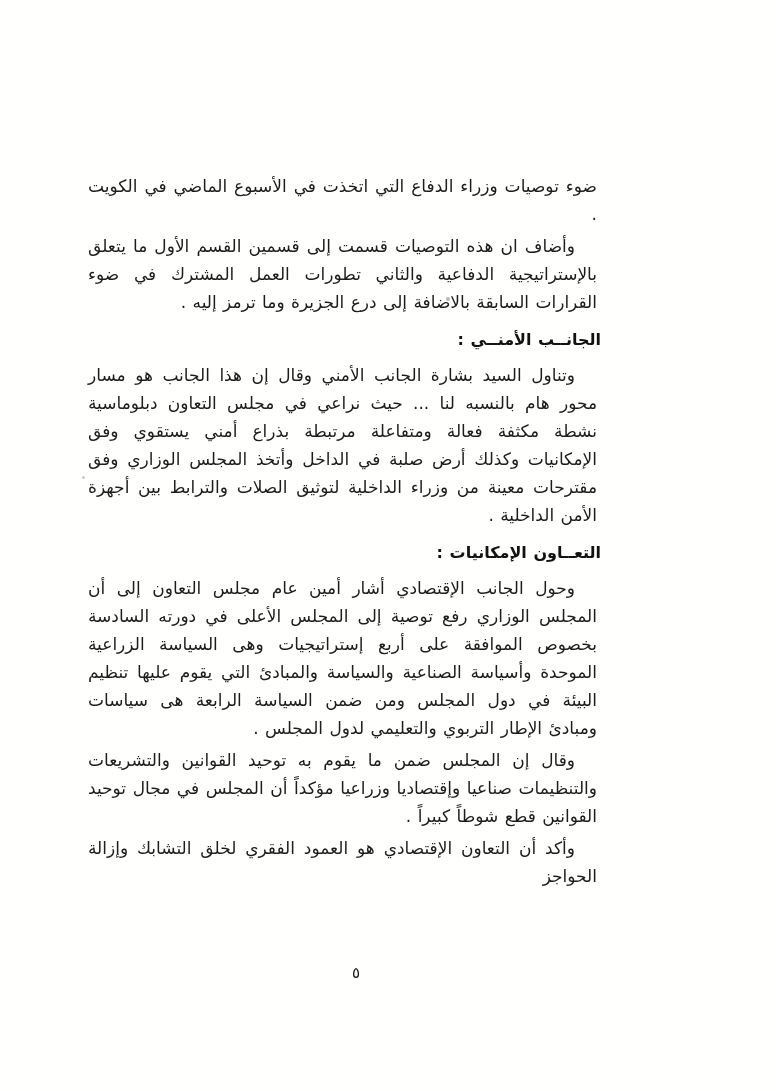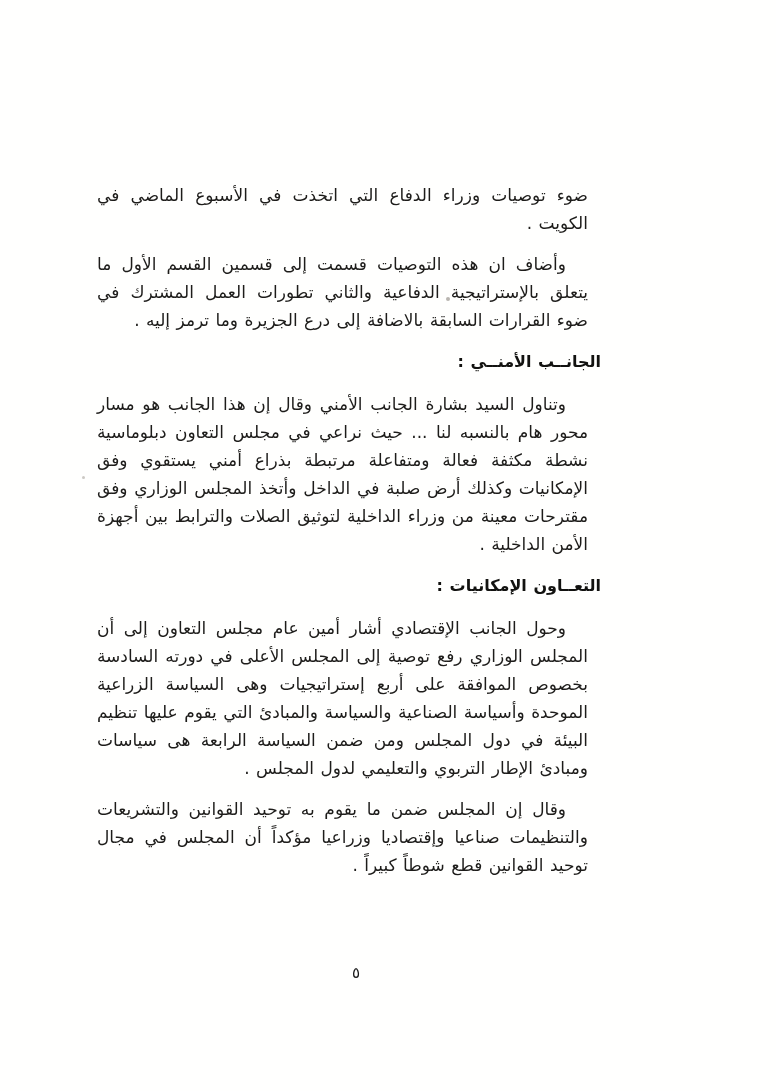--- a/index.html
+++ b/index.html
@@ -23,21 +23,21 @@
     width: 517px;
     direction: rtl;
     text-align: justify;
     color: #1d1c1a;
     font-size: 17px;
     line-height: 28px;
     letter-spacing: 0;
     word-spacing: 1px;
   }
   .para {
-    margin: 13px;
+    margin: 4px;
     text-indent: 22px;
     text-align: justify;
   }
   .para.continuation {
     text-indent: 0;
   }
   .heading {
     margin: 9px 0 6px 0;
     font-size: 16px;
     line-height: 30px;
@@ -79,20 +79,21 @@
 
     <p class="para">وتناول السيد بشارة الجانب الأمني وقال إن هذا الجانب هو مسار محور هام بالنسبه لنا ... حيث نراعي في مجلس التعاون دبلوماسية نشطة مكثفة فعالة ومتفاعلة مرتبطة بذراع أمني يستقوي وفق الإمكانيات وكذلك أرض صلبة في الداخل وأتخذ المجلس الوزاري وفق مقترحات معينة من وزراء الداخلية لتوثيق الصلات والترابط بين أجهزة الأمن الداخلية .</p>
 
     <h2 class="heading">التعــاون الإمكانيات :</h2>
 
     <p class="para">وحول الجانب الإقتصادي أشار أمين عام مجلس التعاون إلى أن المجلس الوزاري رفع توصية إلى المجلس الأعلى في دورته السادسة بخصوص الموافقة على أربع إستراتيجيات وهى السياسة الزراعية الموحدة وأسياسة الصناعية والسياسة والمبادئ التي يقوم عليها تنظيم البيئة في دول المجلس ومن ضمن السياسة الرابعة هى سياسات ومبادئ الإطار التربوي والتعليمي لدول المجلس .</p>
 
     <p class="para">وقال إن المجلس ضمن ما يقوم به توحيد القوانين والتشريعات والتنظيمات صناعيا وإقتصاديا وزراعيا مؤكداً أن المجلس في مجال توحيد القوانين قطع شوطاً كبيراً .</p>
 
 
+    <p class="para">وأكد أن التعاون الإقتصادي هو العمود الفقري لخلق التشابك وإزالة الحواجز</p>
 
   </div>
 
   <div class="page-number">٥</div>
 
   <div class="speck s1"></div>
   <div class="speck s2"></div>
 
 </div>
 

